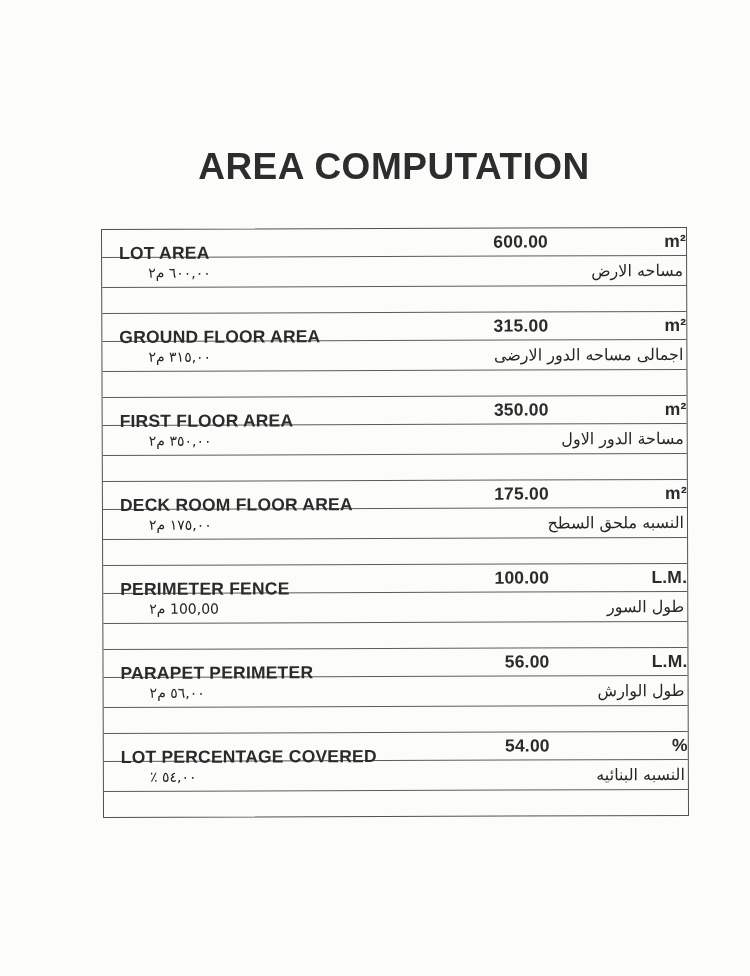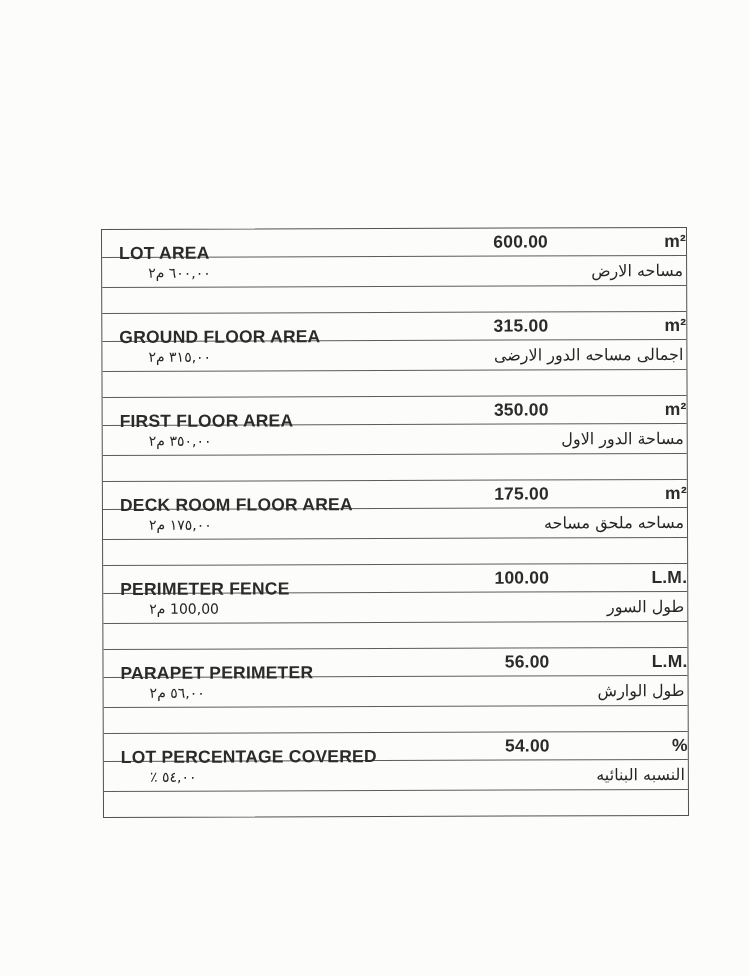--- a/index.html
+++ b/index.html
@@ -67,20 +67,21 @@
   .spacer {
     height: 25px;
     border-bottom: 1px solid #5c5c5c;
   }
   .block:last-child .spacer { border-bottom: none; }
 </style>
 </head>
 <body>
 
 <div class="sheet">
+  <h1 class="title">AREA COMPUTATION</h1>
   <div class="comp-table" id="comp-table">
   <div class="block">
     <div class="row-en">
       <span class="lbl">LOT AREA</span>
       <span class="val">600.00</span>
       <span class="unit">m²</span>
     </div>
     <div class="row-ar">
       <span class="lbl-ar">مساحه الارض</span>
       <span class="val-ar">٦٠٠,٠٠ م٢</span>
@@ -114,21 +115,21 @@
     <div class="spacer"></div>
   </div>
 
   <div class="block">
     <div class="row-en">
       <span class="lbl">DECK ROOM FLOOR AREA</span>
       <span class="val">175.00</span>
       <span class="unit">m²</span>
     </div>
     <div class="row-ar">
-      <span class="lbl-ar">مساحه ملحق مساحه</span>
+      <span class="lbl-ar">النسبه ملحق السطح</span>
       <span class="val-ar">١٧٥,٠٠ م٢</span>
     </div>
     <div class="spacer"></div>
   </div>
 
   <div class="block">
     <div class="row-en">
       <span class="lbl">PERIMETER FENCE</span>
       <span class="val">100.00</span>
       <span class="unit">L.M.</span>

